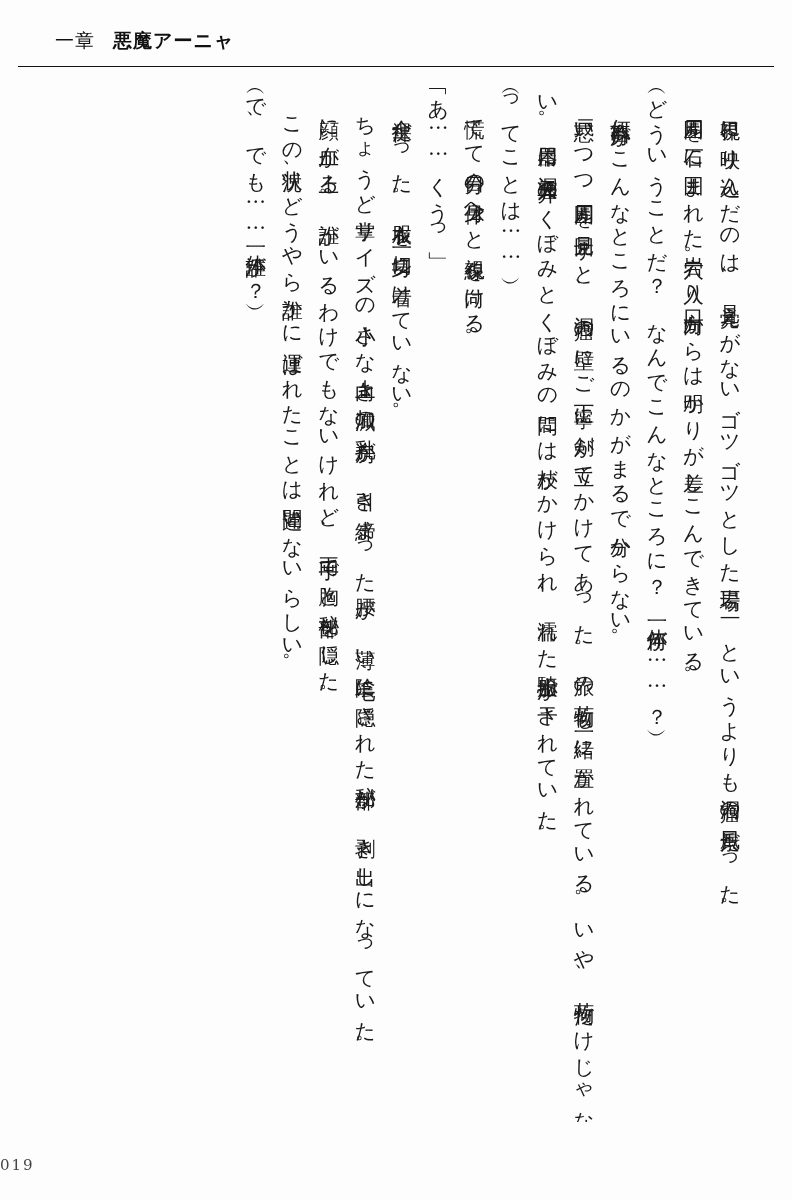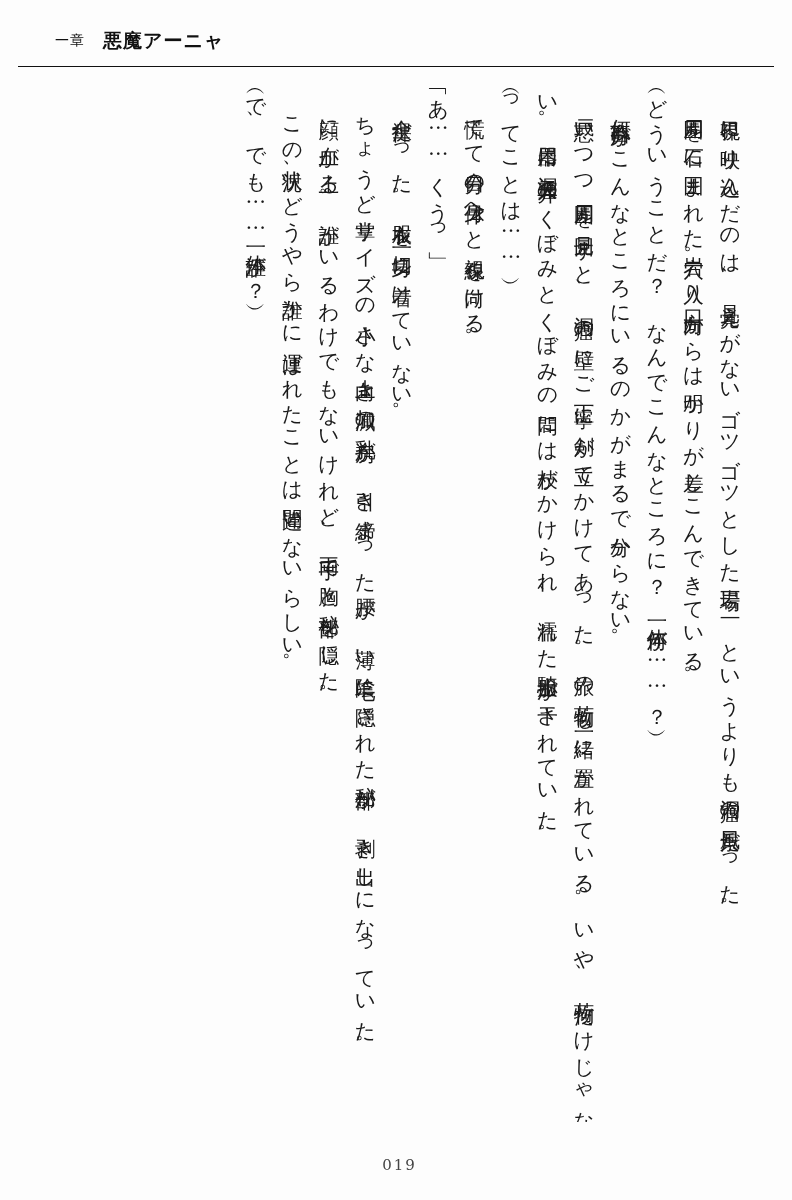--- a/index.html
+++ b/index.html
@@ -24,21 +24,21 @@
     right: 55px;
     height: 30px;
     display: flex;
     align-items: center;
     gap: 18px;
     font-size: 19px;
     letter-spacing: 1px;
     color: #111;
   }
   .header .chapter-num {
-    font-size: 14px;
+    font-size: 19px;
   }
   .header .chapter-title {
     font-size: 19px;
     font-weight: 600;
     font-family: Liberation Serif, serif;
   }
   .rule {
     position: absolute;
     top: 66px;
     left: 18px;
@@ -64,23 +64,22 @@
   .body-text p {
     margin: 0;
     padding: 0;
   }
   .body-text p.indent {
     text-indent: 1em;
   }
   .folio {
     position: absolute;
     bottom: 26px;
-    left: 7px;
+    left: 0;
     right: 0;
-    text-align: center;
     font-size: 15px;
     letter-spacing: 2px;
     color: #444;
     font-family: "DejaVu Serif", "Liberation Serif", serif;
   }
 </style>
 </head>
 <body>
 
 <div class="page">

